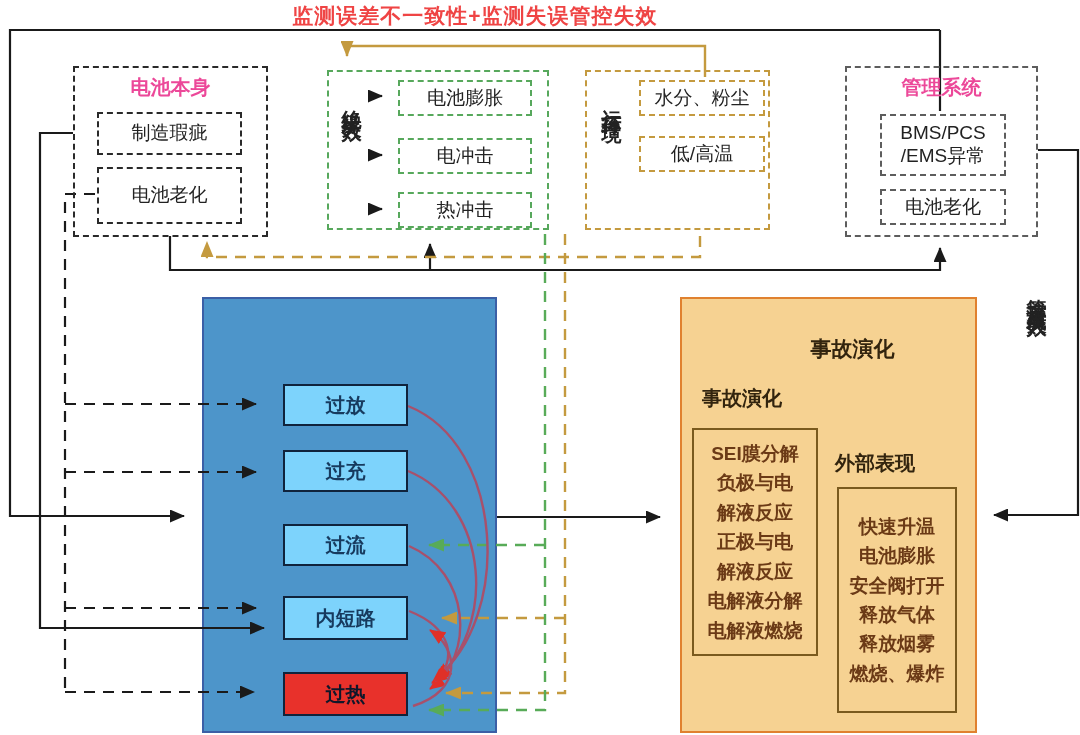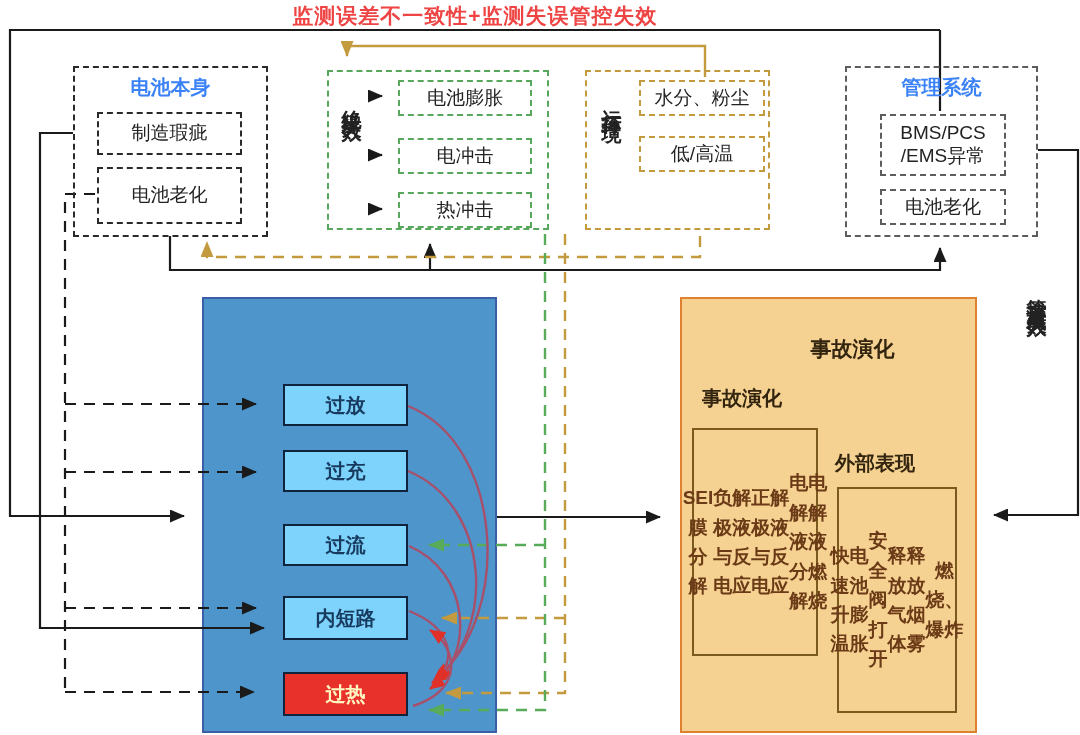--- a/index.html
+++ b/index.html
@@ -11,21 +11,21 @@
   
   .top-title{
     left:0;right:130px;top:2px;text-align:center;font-size:21px;font-weight:600;
     letter-spacing:1px;color:#ef4444;
   }
   
   .group{border:2px dashed #2a2a2a;box-sizing:border-box;}
   .group.green{border-color:#57a85c;}
   .group.tan{border-color:#c49a3f;}
   .group.gray{border-color:#5d5d5d;}
-  .group-title{position:absolute;left:0;right:0;top:6px;text-align:center;font-size:20px;font-weight:600;color:#3b82f6;}
+  .group-title{position:absolute;left:0;right:0;top:6px;text-align:center;font-size:20px;font-weight:600;color:#ec4899;}
   .vlabel{
     position:absolute;writing-mode:vertical-rl;text-orientation:upright;
     font-size:20px;font-weight:600;letter-spacing:4px;color:#222;
   }
   .mini{
     position:absolute;border:2px dashed #2a2a2a;box-sizing:border-box;
     display:flex;align-items:center;justify-content:center;
     font-size:19px;color:#222;text-align:center;line-height:1.2;background:transparent;
   }
   .mini.green{border-color:#57a85c;}
@@ -34,31 +34,31 @@
   
   .blue-panel{
     left:202px;top:297px;width:295px;height:436px;background:#4d95ca;
     border:2px solid #3b5fa6;box-sizing:border-box;
   }
   .abuse-box{
     position:absolute;left:283px;width:125px;height:42px;background:#7dd3fc;
     border:2.5px solid #10233c;box-sizing:border-box;display:flex;align-items:center;justify-content:center;
     font-size:20px;font-weight:600;color:#173a5e;z-index:4;
   }
-  .abuse-box.hot{background:#e8312b;color:#fef9c3;}
+  .abuse-box.hot{background:#e8312b;color:#0f172a;}
   
   .orange-panel{
     left:680px;top:297px;width:297px;height:436px;background:#f6d292;
     border:2.5px solid #e0812f;box-sizing:border-box;
   }
   .panel-title{position:absolute;left:0;right:0;top:38px;text-align:center;font-size:21px;font-weight:700;color:#32240e;}
   .sub-title{position:absolute;font-size:20px;font-weight:700;color:#32240e;}
   .inner-list{
     position:absolute;border:2px solid #7a5a1e;box-sizing:border-box;
-    display:flex;flex-direction:row;align-items:center;justify-content:center;
+    display:flex;flex-direction:column;align-items:center;justify-content:center;
     color:#6b3a16;font-size:19px;font-weight:600;text-align:center;
   }
   .inner-list span{display:block;line-height:1.55;}
   
   .ctrl-lag{left:1024px;top:283px;font-size:20px;font-weight:600;letter-spacing:3px;}
   svg{position:absolute;left:0;top:0;z-index:2;}
   .z3{z-index:3;}
   .z1{z-index:1;}
 </style>
 </head>

